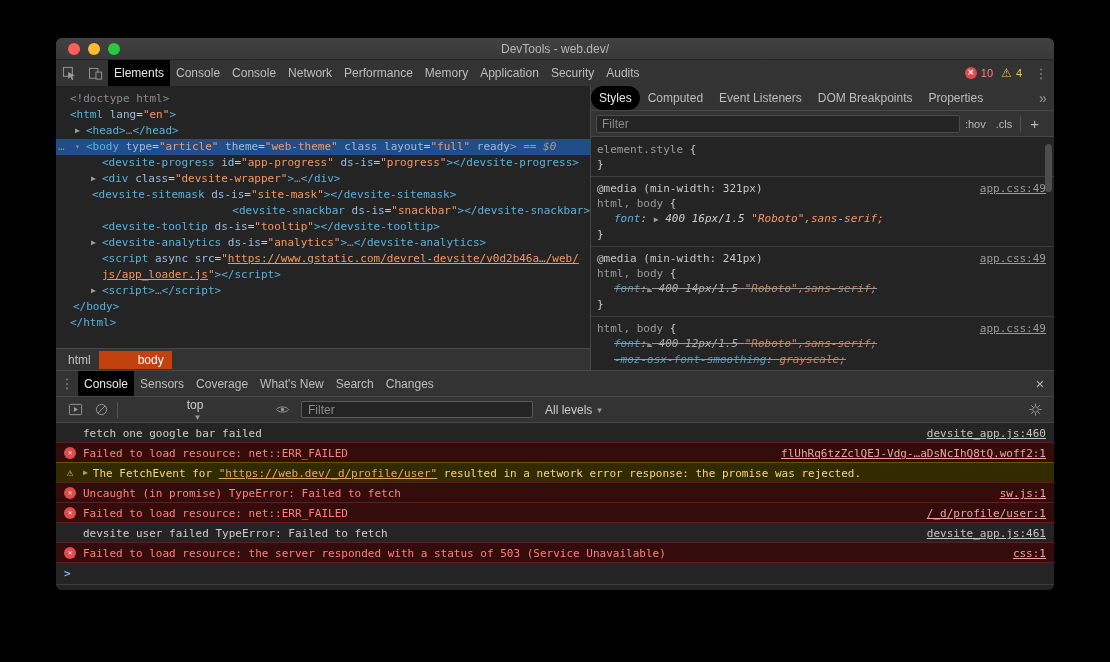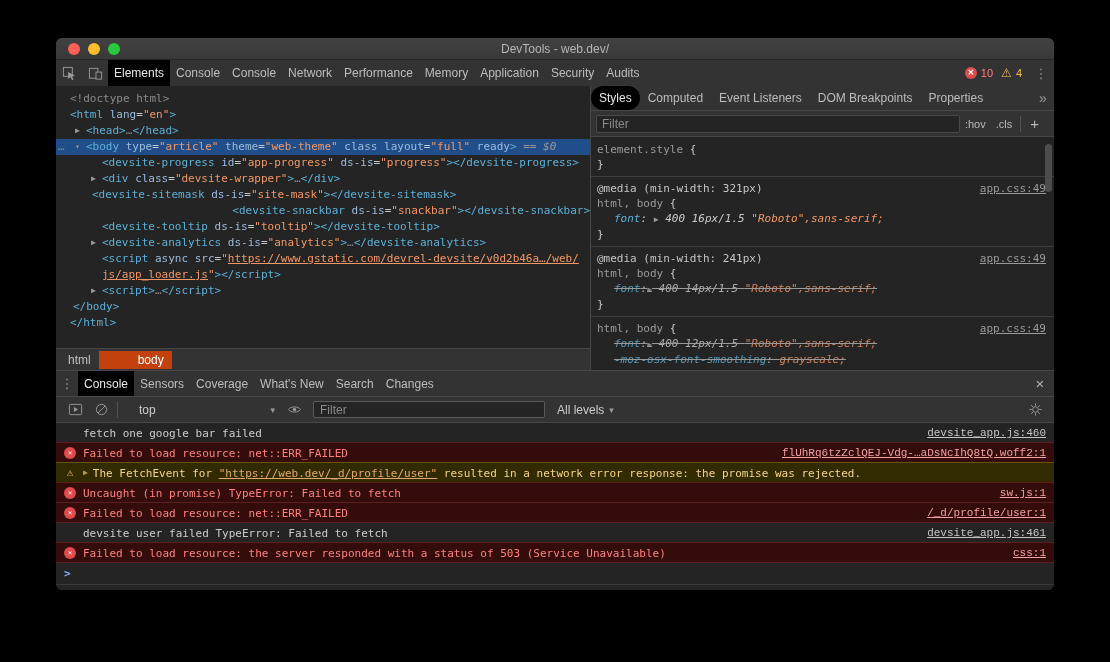--- a/index.html
+++ b/index.html
@@ -80,36 +80,36 @@
   .prop-line.struck{text-decoration:line-through;text-decoration-color:#b5b5b5;opacity:.82;}
   .close-line{color:#c9c9c9;}
   .scroll-thumb{position:absolute;right:2px;top:58px;width:7px;height:48px;background:#4d4d4d;border-radius:4px;}
 
   
   .drawer{position:absolute;left:0;top:332px;right:0;bottom:0;border-top:1px solid var(--border);background:var(--bg);}
   .drawer-tabbar{height:26px;background:var(--chrome);border-bottom:1px solid var(--border);display:flex;align-items:stretch;}
   .close-x{margin-left:auto;width:28px;display:flex;align-items:center;justify-content:center;color:#b5b5b5;font-size:15px;}
   .console-toolbar{height:26px;background:var(--chrome);border-bottom:1px solid var(--border);
     display:flex;align-items:center;padding:0 6px;}
-  .ctx-select{width:148px;display:flex;align-items:center;justify-content:space-between;color:#ccc;font-size:12px;padding:0 6px;margin-left:12px;}
+  .ctx-select{width:148px;display:flex;align-items:center;justify-content:space-between;color:#ccc;font-size:12px;padding:0 6px;margin-left:0;flex-direction:column;}
   .dd{color:#9a9a9a;font-size:9px;margin-left:5px;}
   .console-filter{width:232px;height:17px;background:var(--bg);border:1px solid #5a5a5a;border-radius:2px;
     color:#ccc;font-size:12px;padding:0 6px;outline:none;margin:0 6px;font-family:"Liberation Sans",sans-serif;}
   .lvl-select{display:flex;align-items:center;color:#ccc;font-size:12px;padding:0 6px;}
   .flex{flex:1;}
   .console-messages{font:11px "DejaVu Sans Mono",monospace;}
   .msg{display:flex;align-items:flex-start;padding:3px 8px 2px 8px;border-bottom:1px solid #3a3a3a;min-height:19px;}
   .msg.error{background:var(--err-bg);border-top:1px solid var(--err-border);border-bottom:1px solid var(--err-border);margin-top:-1px;}
   .msg.warning{background:var(--warn-bg);border-top:1px solid var(--warn-border);border-bottom:1px solid var(--warn-border);margin-top:-1px;}
   .msg-icon{flex:0 0 12px;width:12px;height:12px;margin-right:7px;margin-top:1px;text-align:center;font-size:10px;line-height:12px;}
   .msg.error .msg-icon{background:var(--badge-red);border-radius:50%;color:#fff;font-size:7px;font-weight:bold;}
   .msg.warning .msg-icon{color:var(--badge-yellow);font-size:11px;}
   .msg-expand{color:#b99b46;font-size:8px;margin:2px 5px 0 0;}
   .msg-text{flex:1;line-height:13px;padding-top:1px;white-space:pre-wrap;}
-  .msg-link{margin-left:14px;text-decoration:underline;white-space:nowrap;color:#c4c4c4;padding-top:1px;font-family:Liberation Mono, monospace;}
+  .msg-link{margin-left:14px;text-decoration:underline;white-space:nowrap;color:#c4c4c4;padding-top:1px;}
   .msg.error .msg-link{color:#f0a1a1;}
   .s-errtxt{color:var(--err-text);}
   .s-warntxt{color:var(--warn-text);}
   .s-warnlnk{color:#e0a968;text-decoration:underline;}
   .s-logtxt{color:#ccc;}
   .console-prompt{display:flex;align-items:center;padding:4px 8px;font:11px "DejaVu Sans Mono",monospace;border-bottom:1px solid #3a3a3a;}
   .prompt-chevron{color:var(--prompt-blue);margin-right:7px;font-weight:bold;}
 </style>
 </head>
 <body>

